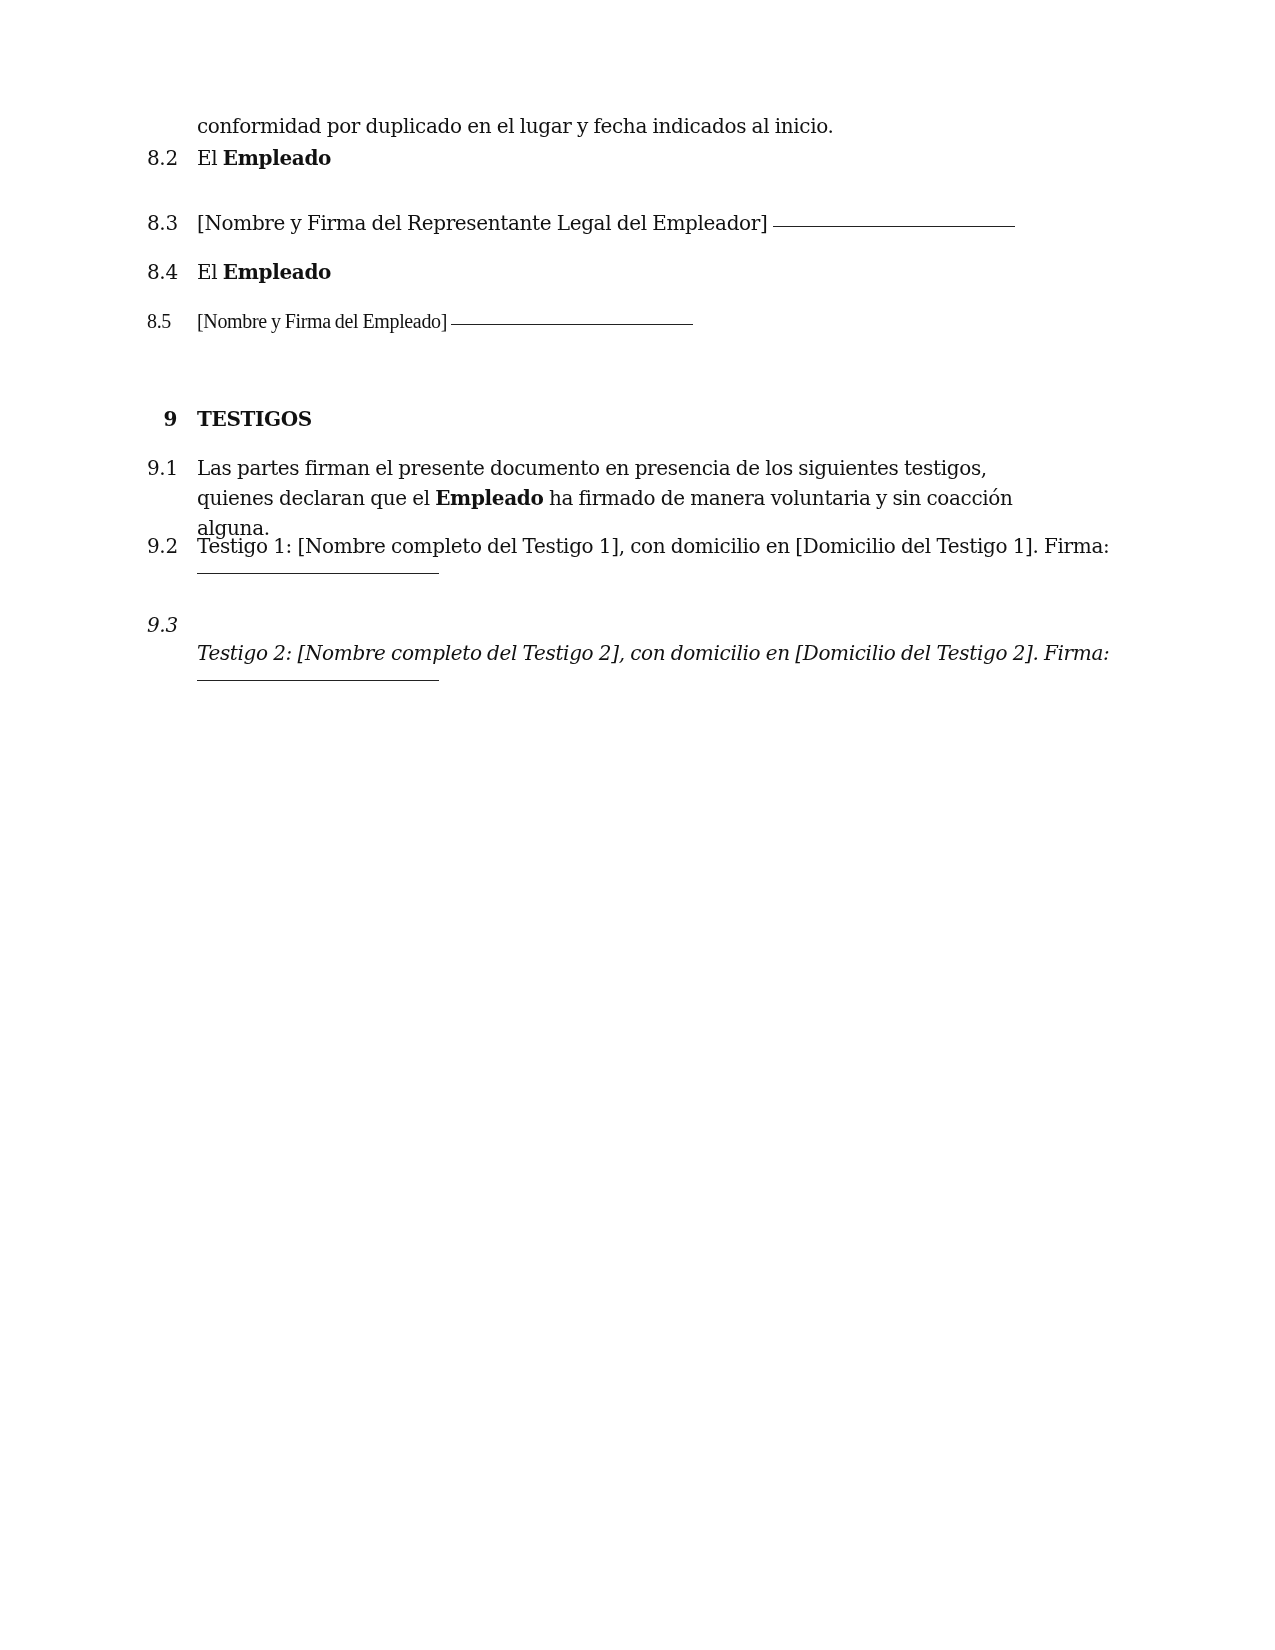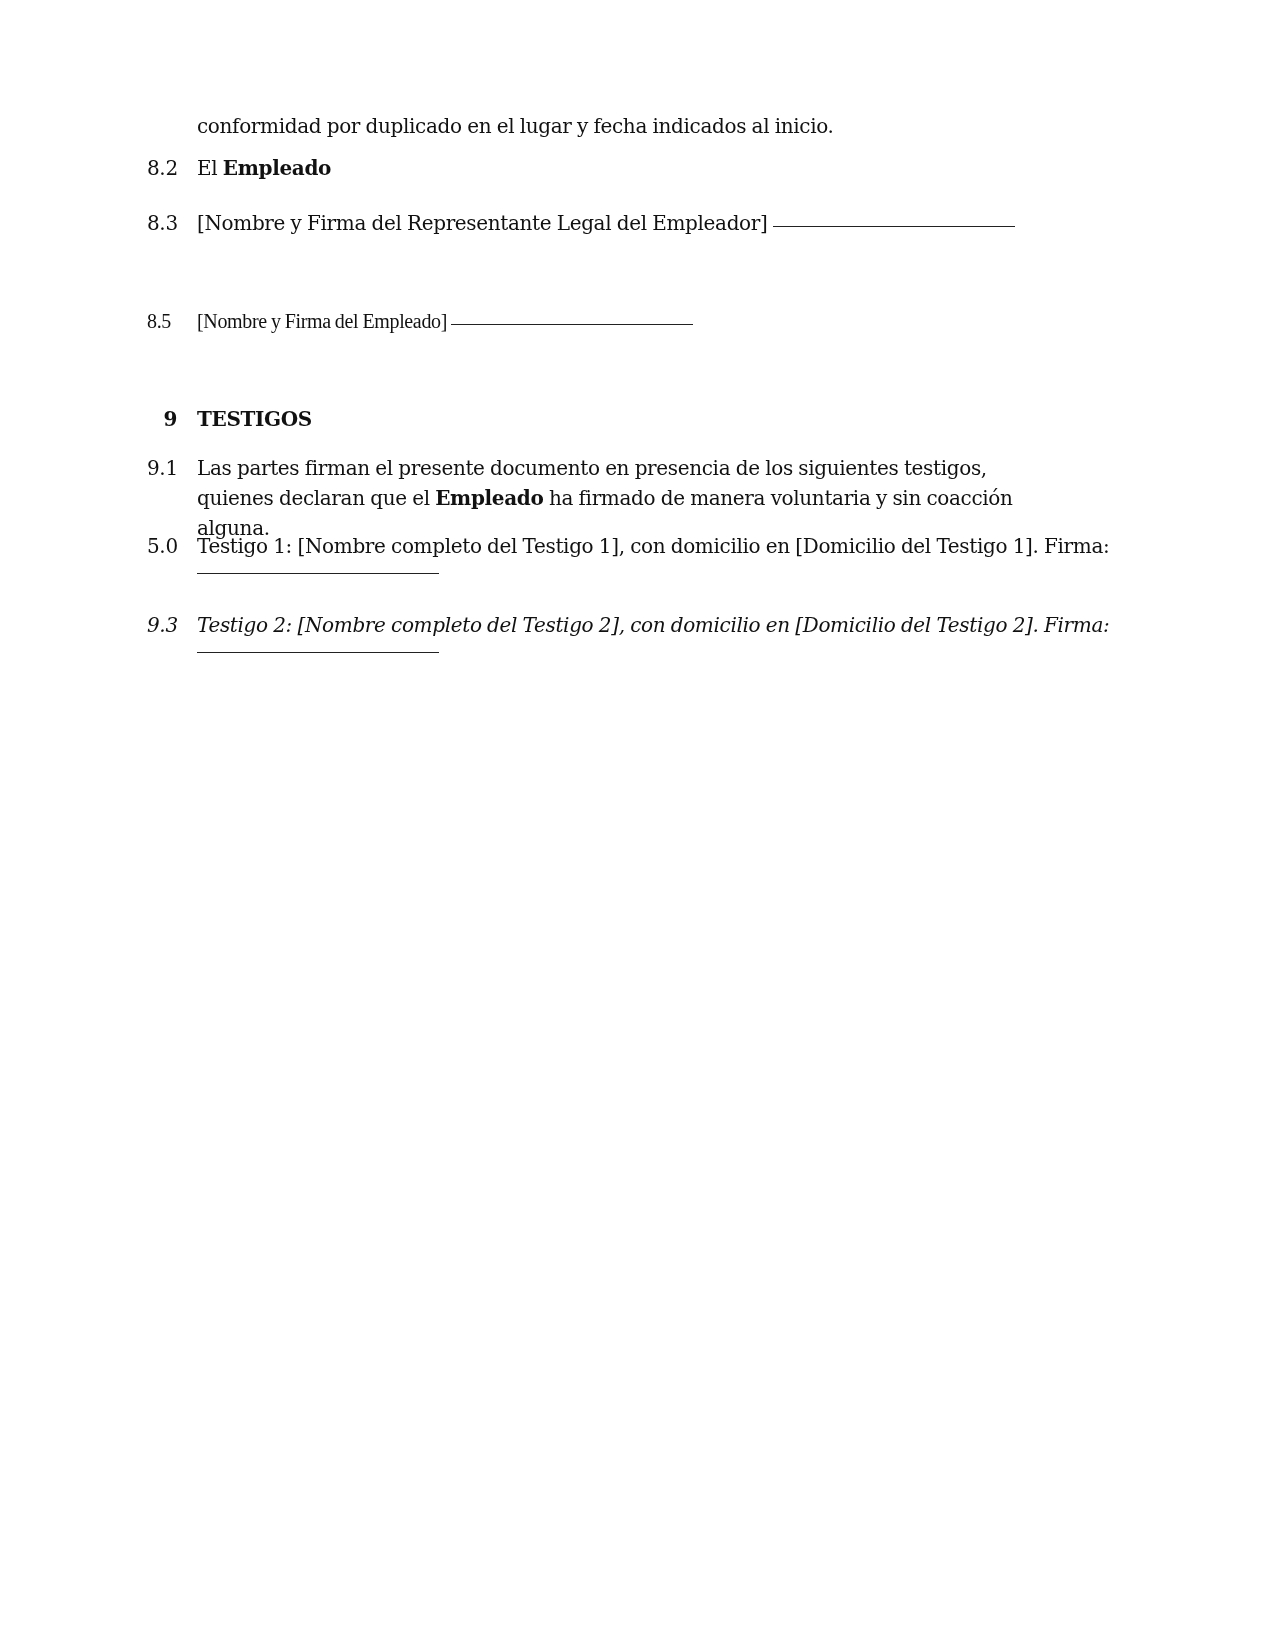--- a/index.html
+++ b/index.html
@@ -63,55 +63,59 @@
   </style>
 </head>
 <body>
 
 <div class="page">
 
   <div class="para" style="top:111px;">
     <span class="body-text">conformidad por duplicado en el lugar y fecha indicados al inicio.</span>
   </div>
 
-  <div class="para" style="top:153px;">
+  <div class="para" style="top:143px;">
     <span class="num">8.2</span>
     <span class="body-text"><span>El </span><span class="bold">Empleado</span></span>
   </div>
 
   <div class="para" style="top:208px;">
     <span class="num">8.3</span>
     <span class="body-text"><span>[Nombre y Firma del Representante Legal del Empleador]</span> <span class="sig-line"></span></span>
   </div>
 
+  <div class="para" style="top:257px;">
+    <span class="num">8.4</span>
+    <span class="body-text"><span>El </span><span class="bold">Empleado</span></span>
+  </div>
 
   <div class="para" style="top:306px;font-family:Liberation Serif, serif;">
     <span class="num">8.5</span>
     <span class="body-text"><span>[Nombre y Firma del Empleado]</span> <span class="sig-line"></span></span>
   </div>
 
   <div class="para" style="top:404px;">
     <span class="num heading-num">9</span>
     <span class="body-text bold">TESTIGOS</span>
   </div>
 
   <div class="para" style="top:453px;">
     <span class="num">9.1</span>
     <span class="body-text" style="width:830px;"><span>Las partes firman el presente documento en presencia de los siguientes testigos, quienes declaran que el </span><span class="bold">Empleado</span><span> ha firmado de manera voluntaria y sin coacción alguna.</span></span>
   </div>
 
   <div class="para" style="top:531px;">
-    <span class="num">5.0</span>
+    <span class="num">9.2</span>
     <span class="body-text" style="width:900px; white-space:nowrap;"><span>Testigo 1: [Nombre completo del Testigo 1], con domicilio en [Domicilio del Testigo 1]. Firma:</span></span>
     <span class="body-text">
         <span class="sig-line own-line"></span>
       </span>
   </div>
 
   <div class="para" style="top:610px;font-style:italic;">
     <span class="num">9.3</span>
-    <span class="body-text" style="width:900px; white-space:nowrap;"><span>Testigo 2: [Nombre completo del Testigo 2], con domicilio en [Domicilio del Testigo 2]. Firma:</span></span>
+    <span class="body-text" style="width:900px; white-space:nowrap;margin-top:28px;"><span>Testigo 2: [Nombre completo del Testigo 2], con domicilio en [Domicilio del Testigo 2]. Firma:</span></span>
     <span class="body-text">
         <span class="sig-line own-line"></span>
       </span>
   </div>
 
 </div>
 
 </body></html>

